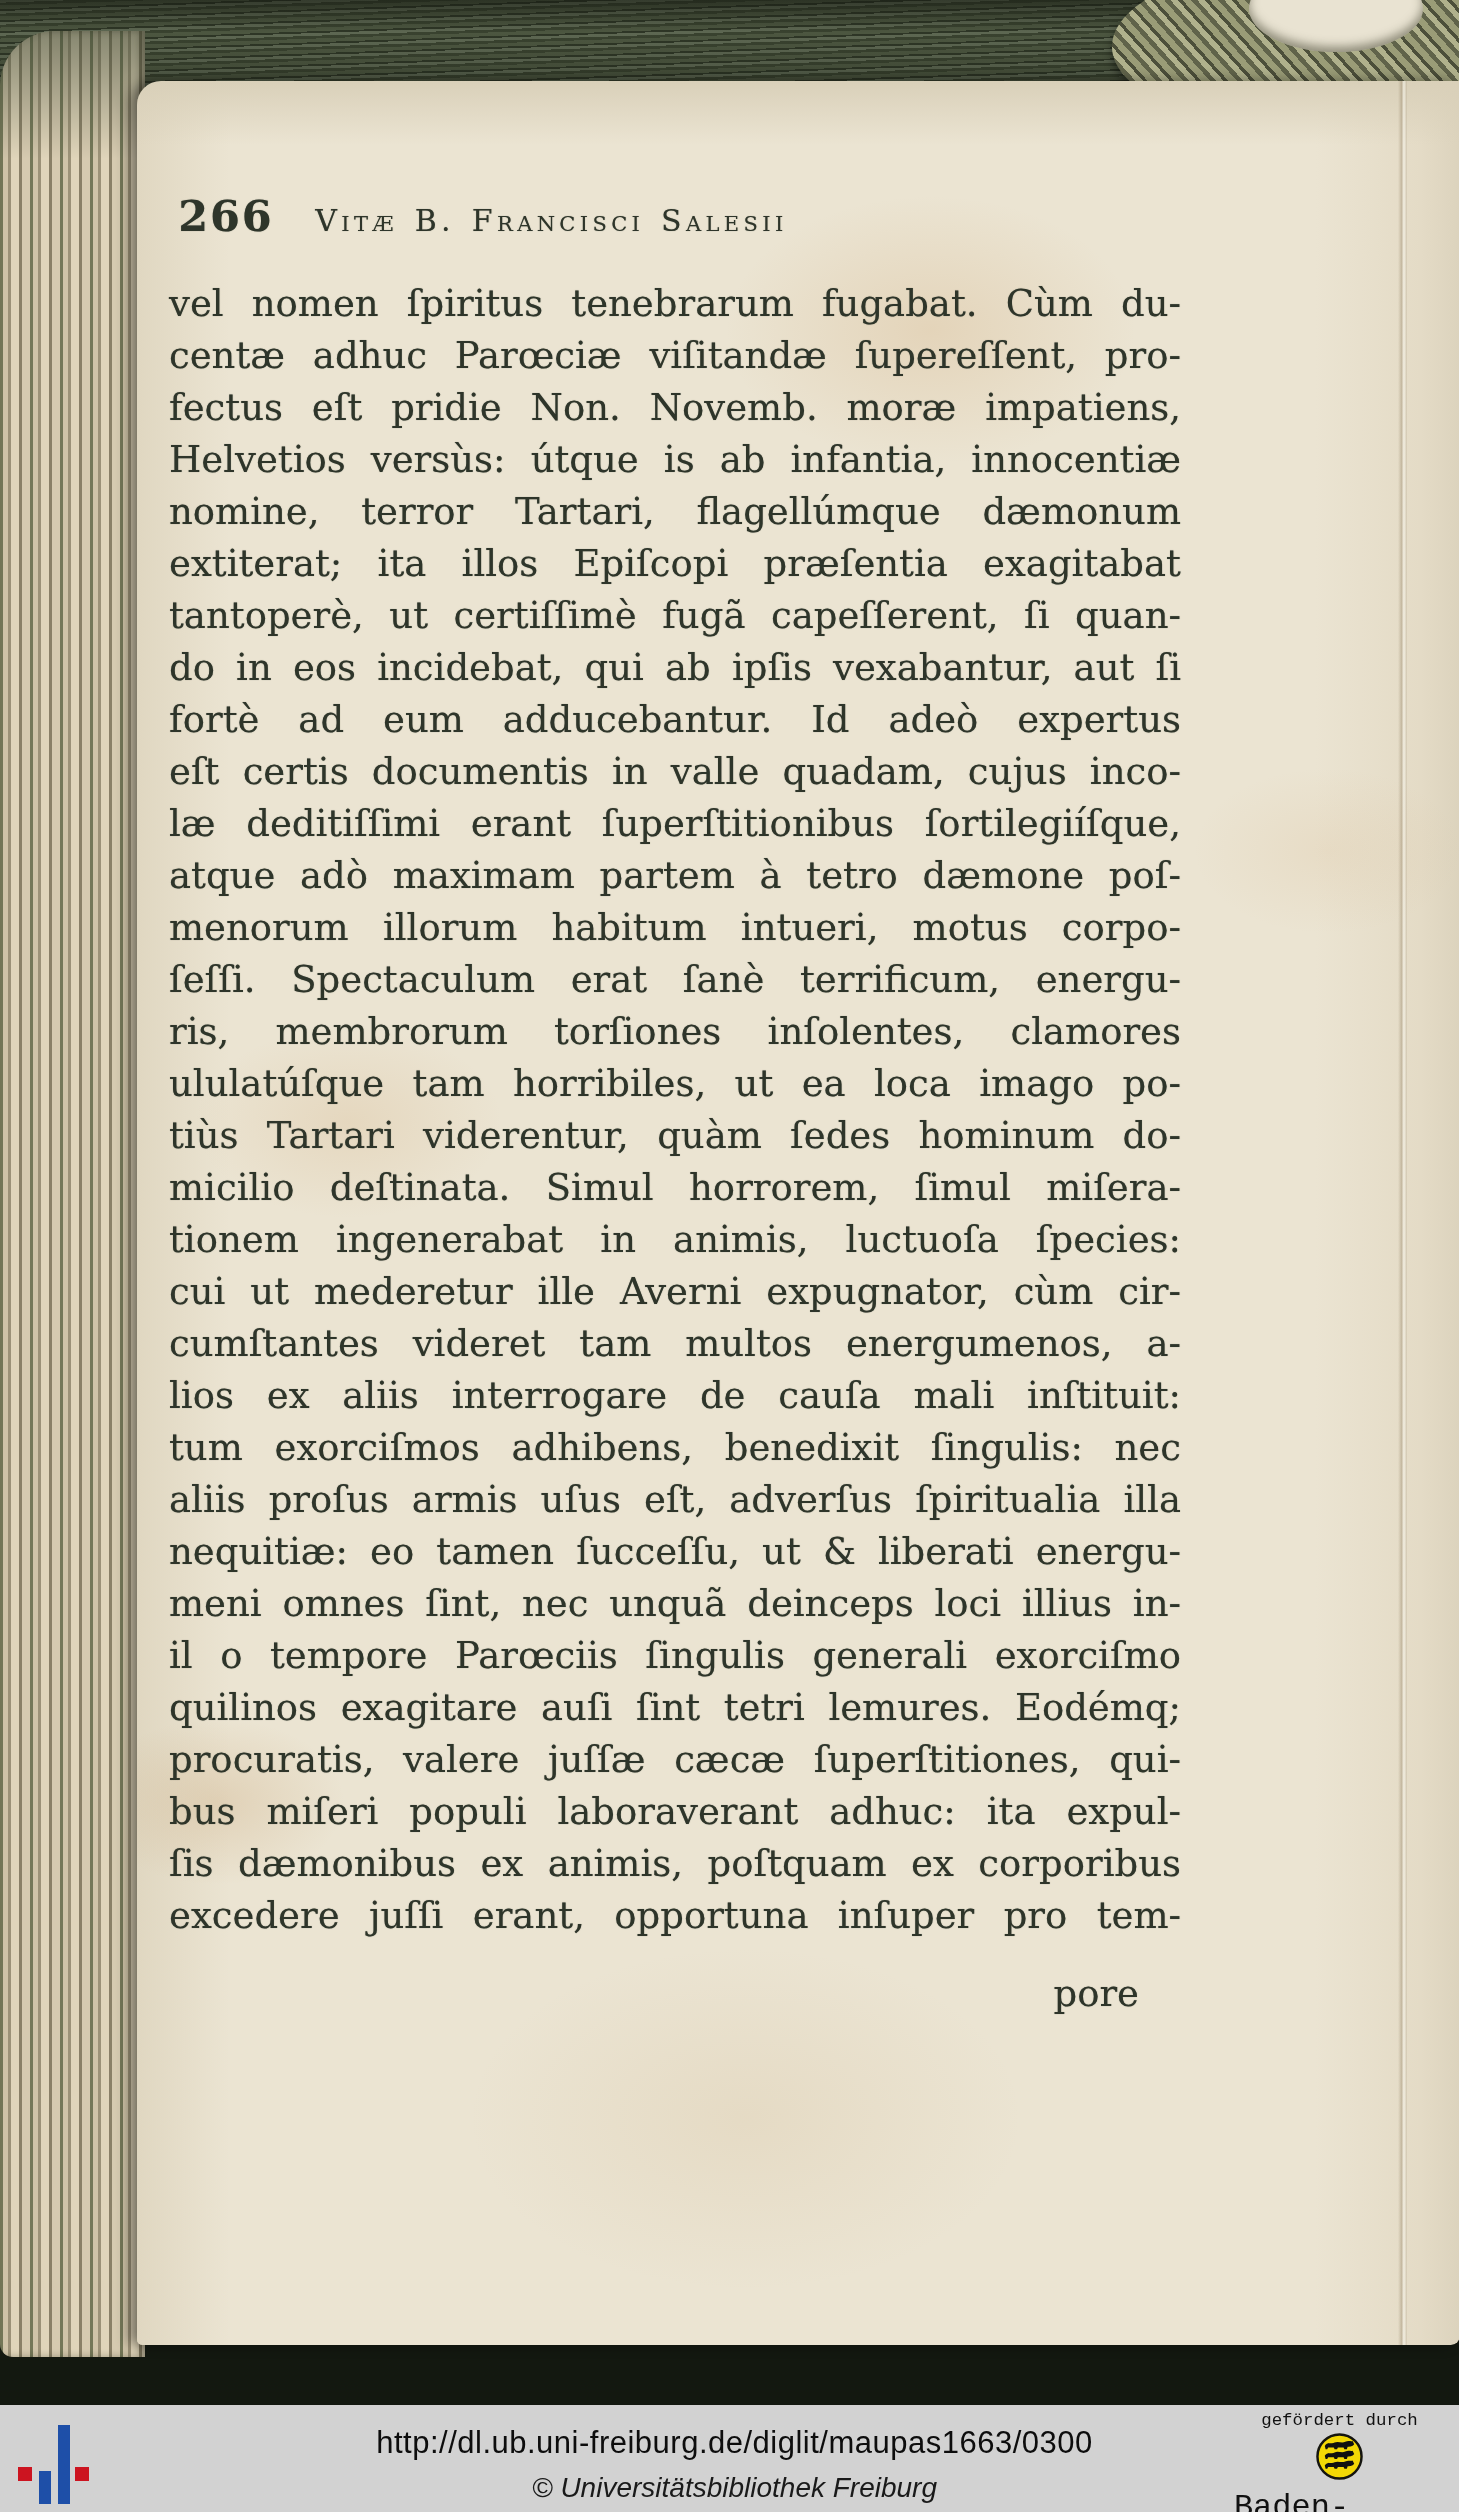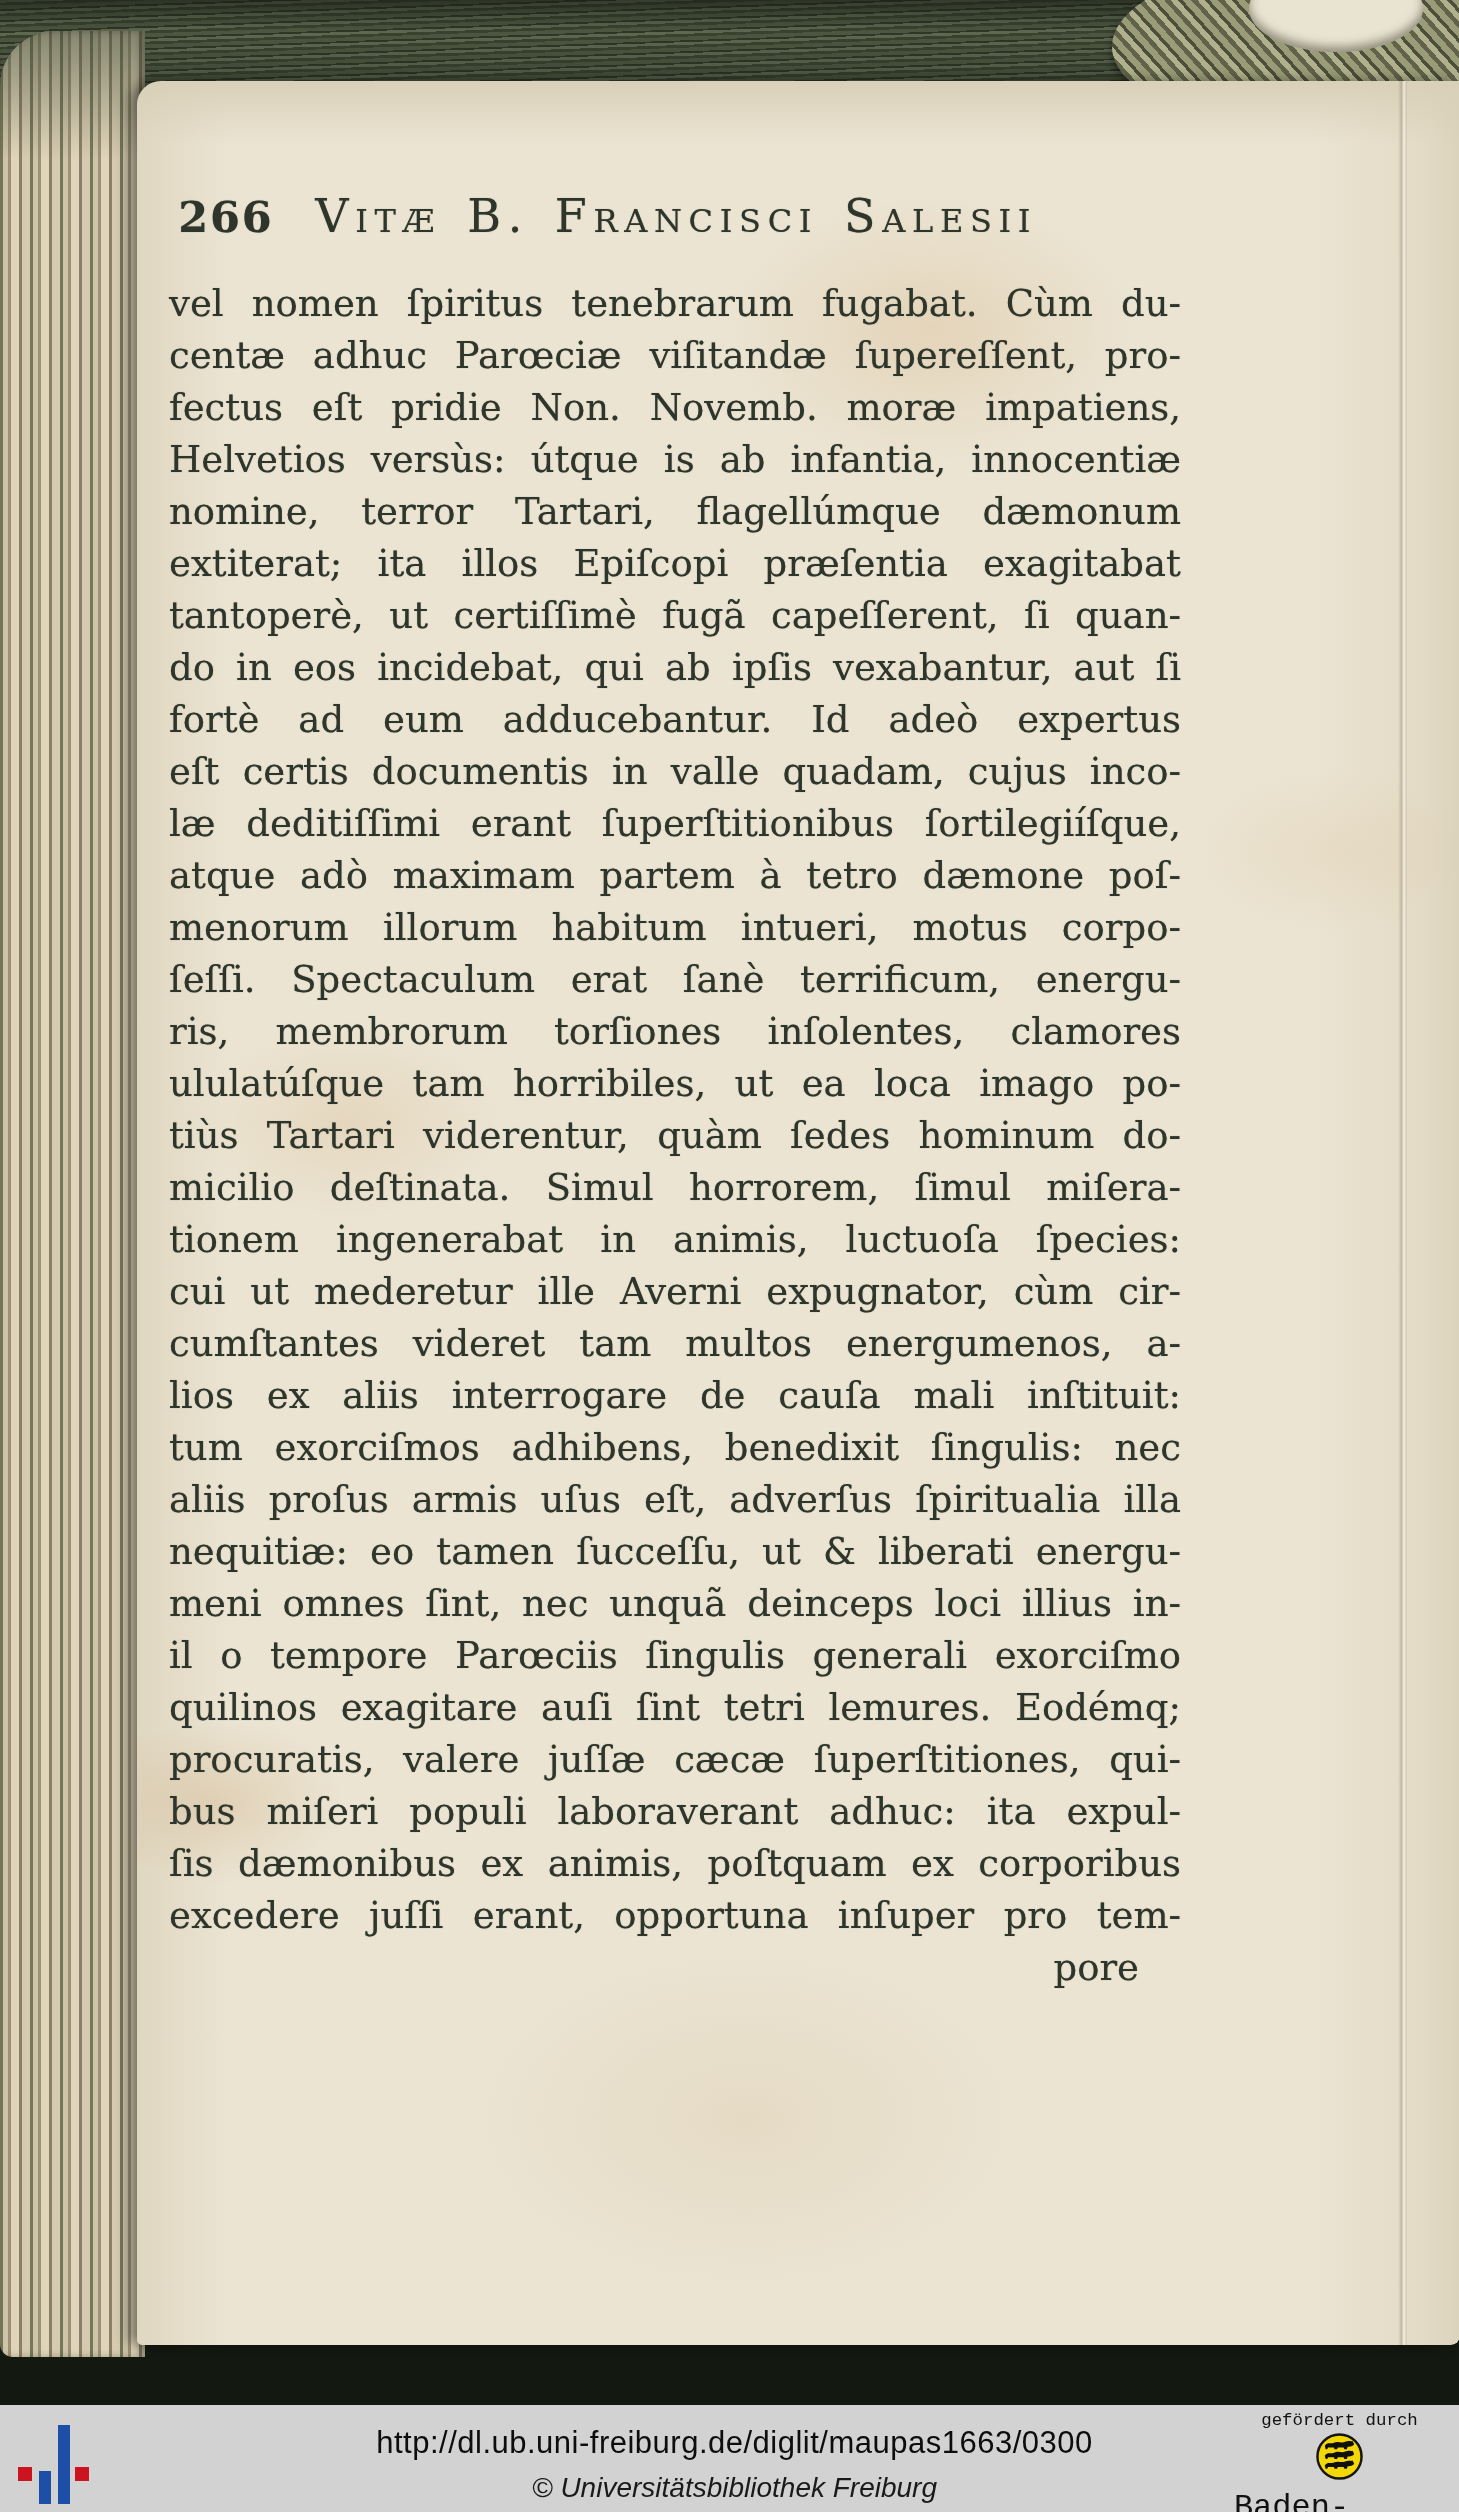--- a/index.html
+++ b/index.html
@@ -76,34 +76,35 @@
     color: var(--ink);
     text-shadow: 0 0 0.9px rgba(48,55,44,0.55);
   }
   .header-row {
     display: flex; align-items: baseline; gap: 42px;
     padding-left: 9.2px; height: 57px; line-height: 57px;
     white-space: nowrap;
   }
   .page-num { font-size: 43px; letter-spacing: 1.8px; font-weight: bold; }
   .running-title {
-    font-size: 46px;
+    font-size: 30px;
     font-variant-caps: small-caps;
     letter-spacing: 0.145em;
     word-spacing: 0.10em;
   }
   .body-lines { margin-top: 33px; }
   .bline {
     font-size: 37px; line-height: 52px; height: 52px;
     white-space: nowrap;
     text-align: justify; text-align-last: justify;
     -moz-text-align-last: justify;
     white-space: normal;
   }
   .catchword {
+    margin-top: 26px;
     font-size: 37px; line-height: 52px;
     text-align: right; padding-right: 42px;
   }
 
   
   .footer {
     position: absolute; left: 0; bottom: 0; width: 1460px; height: 107px;
     background: var(--footer-bg);
     font-family: "Liberation Sans", "DejaVu Sans", sans-serif;
     padding-left: 9px;

